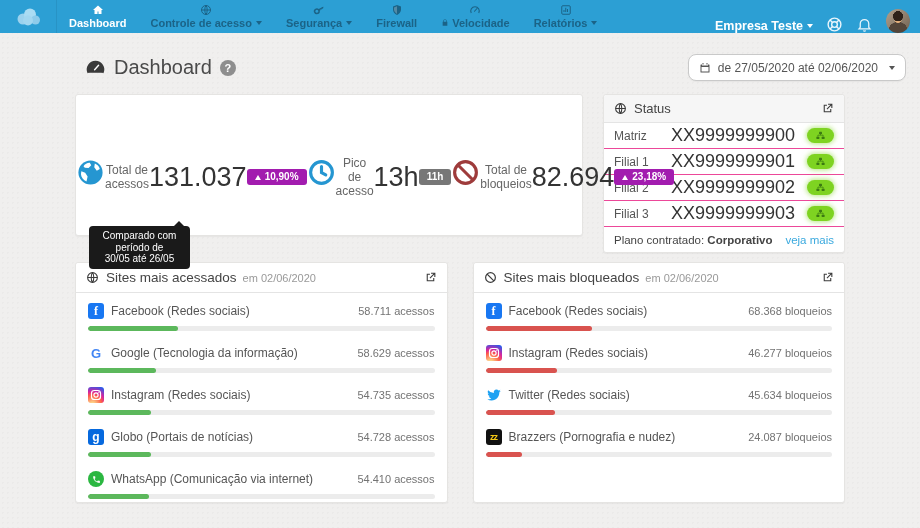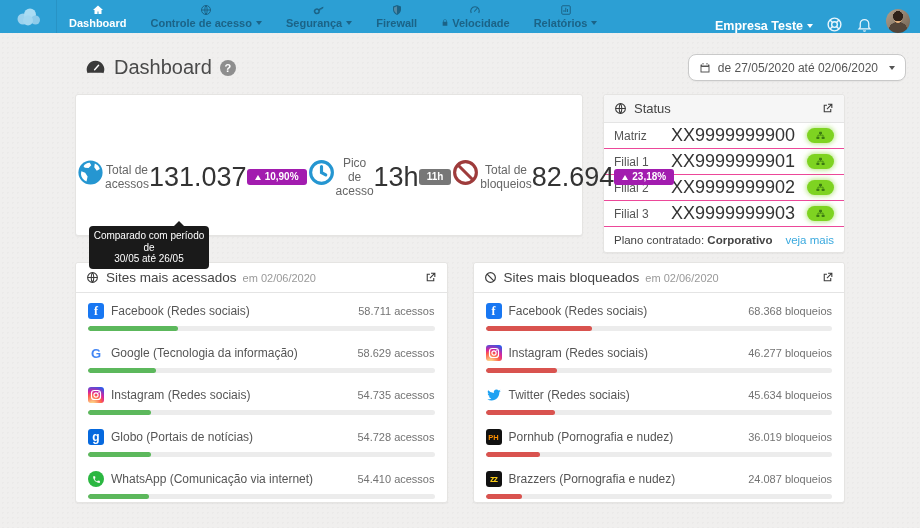--- a/index.html
+++ b/index.html
@@ -68,21 +68,21 @@
   .stat-value { font-size:27px; color:#333; margin-top:9px; line-height:30px; }
   .badge { margin-top:10px; border-radius:3px; color:#fff; font-size:10px; font-weight:bold;
     padding:3px 8px; display:flex; align-items:center; gap:4px; line-height:10px; }
   .badge.green { background:#a21caf; }
   .badge.gray  { background:#777777; }
   .badge.red   { background:#d9534f; }
   .tri-up { width:0; height:0; border-left:3.5px solid transparent; border-right:3.5px solid transparent;
     border-bottom:5px solid #fff; }
   .tri-down { width:0; height:0; border-left:3.5px solid transparent; border-right:3.5px solid transparent;
     border-top:5px solid #fff; }
-  .tooltip { position:absolute; left:13px; top:131px; width:120px; background:#1a1a1a; color:#fff;
+  .tooltip { position:absolute; left:13px; top:131px; width:101px; background:#1a1a1a; color:#fff;
     font-size:10px; line-height:11.5px; text-align:center; border-radius:4px; padding:4px 4px; z-index:5; }
   .tooltip::before { content:""; position:absolute; top:-5px; left:85px; width:0; height:0;
     border-left:5px solid transparent; border-right:5px solid transparent; border-bottom:5px solid #1a1a1a; }
 
   
   .status-card { width:242px; flex:none; }
   .card-head { height:28px; display:flex; align-items:center; gap:7px; padding:0 10px;
     border-bottom:1px solid #e4e4e4; }
   .status-card .card-head { background:#f6f6f6; border-radius:3px 3px 0 0; }
   .card-head-title { font-size:13px; color:#444; }
@@ -518,30 +518,20 @@
             </span>
           <span class="site-name">Twitter (Redes sociais)</span>
           <span class="site-value">45.634 bloqueios</span>
         </div>
         <div class="track">
             <div class="fill red" style="width: 20%;"></div>
           </div>
       </div>
       <div class="site-row">
         <div class="site-line">
-          <span class="fav ph">PH</span>
-          <span class="site-name">Pornhub (Pornografia e nudez)</span>
-          <span class="site-value">36.019 bloqueios</span>
-        </div>
-        <div class="track">
-            <div class="fill red" style="width: 15.6%;"></div>
-          </div>
-      </div>
-      <div class="site-row">
-        <div class="site-line">
           <span class="fav bz">zz</span>
           <span class="site-name">Brazzers (Pornografia e nudez)</span>
           <span class="site-value">24.087 bloqueios</span>
         </div>
         <div class="track">
             <div class="fill red" style="width: 10.5%;"></div>
           </div>
       </div>
     </div>
   </div>

